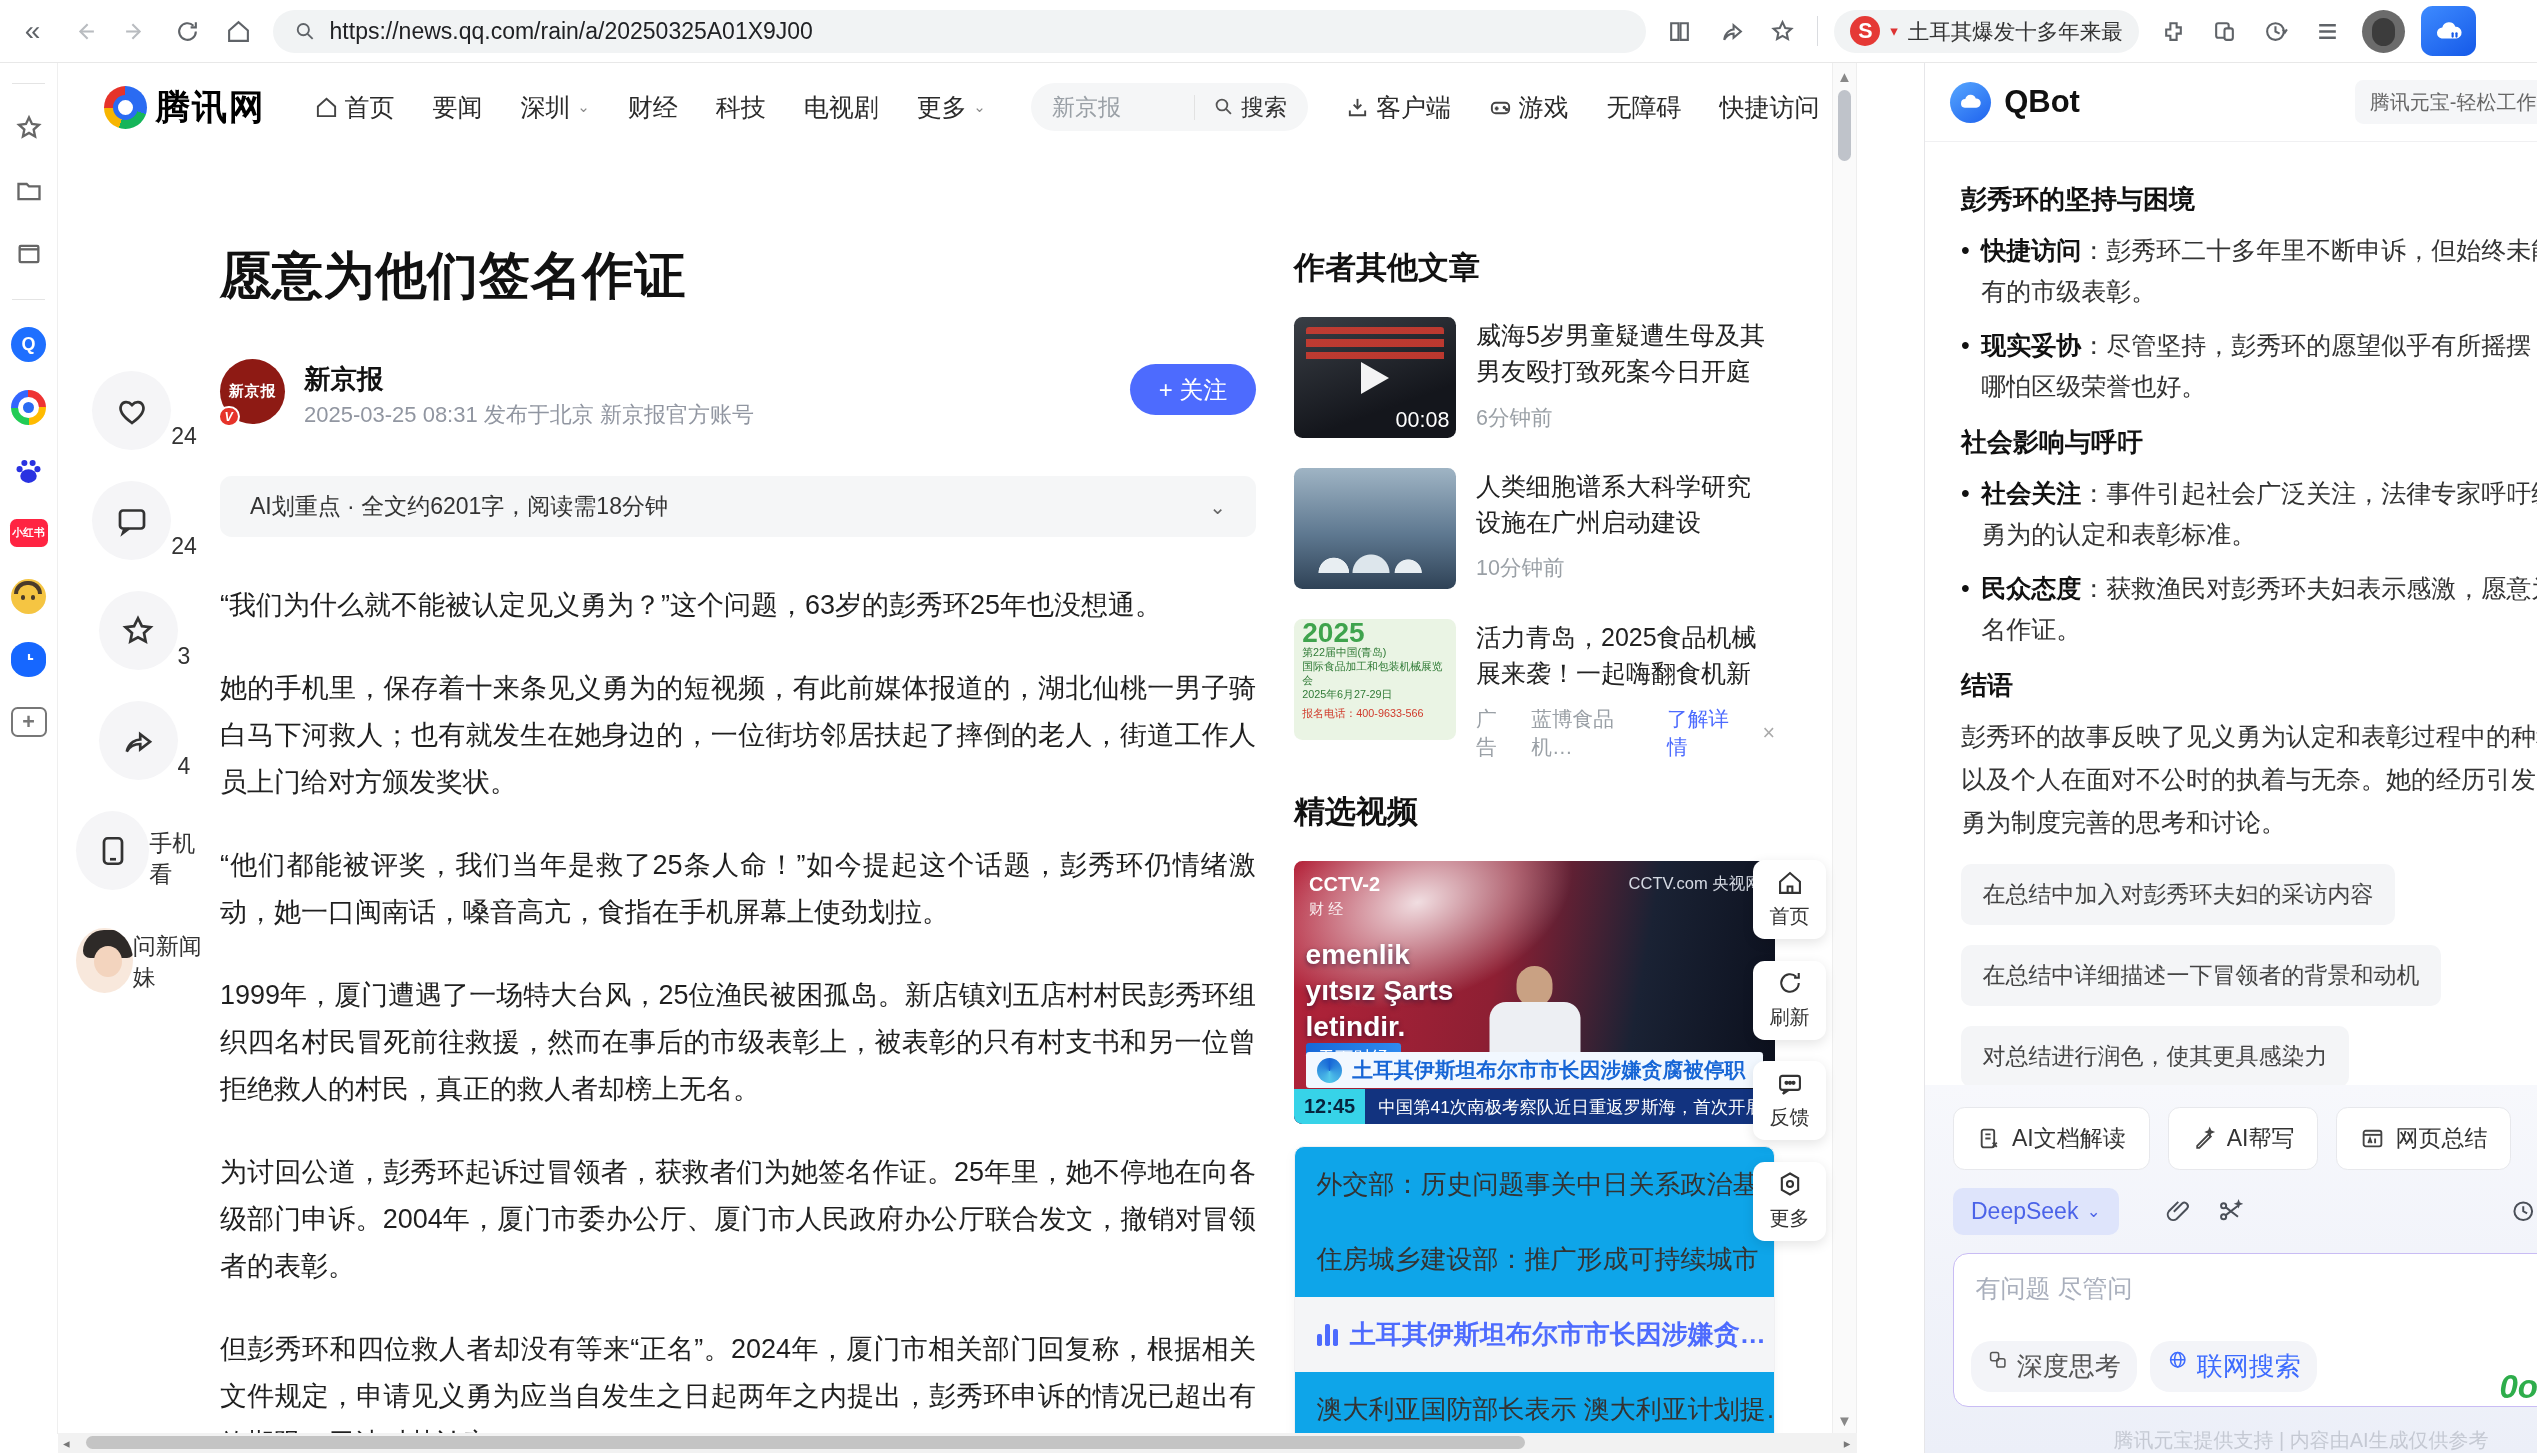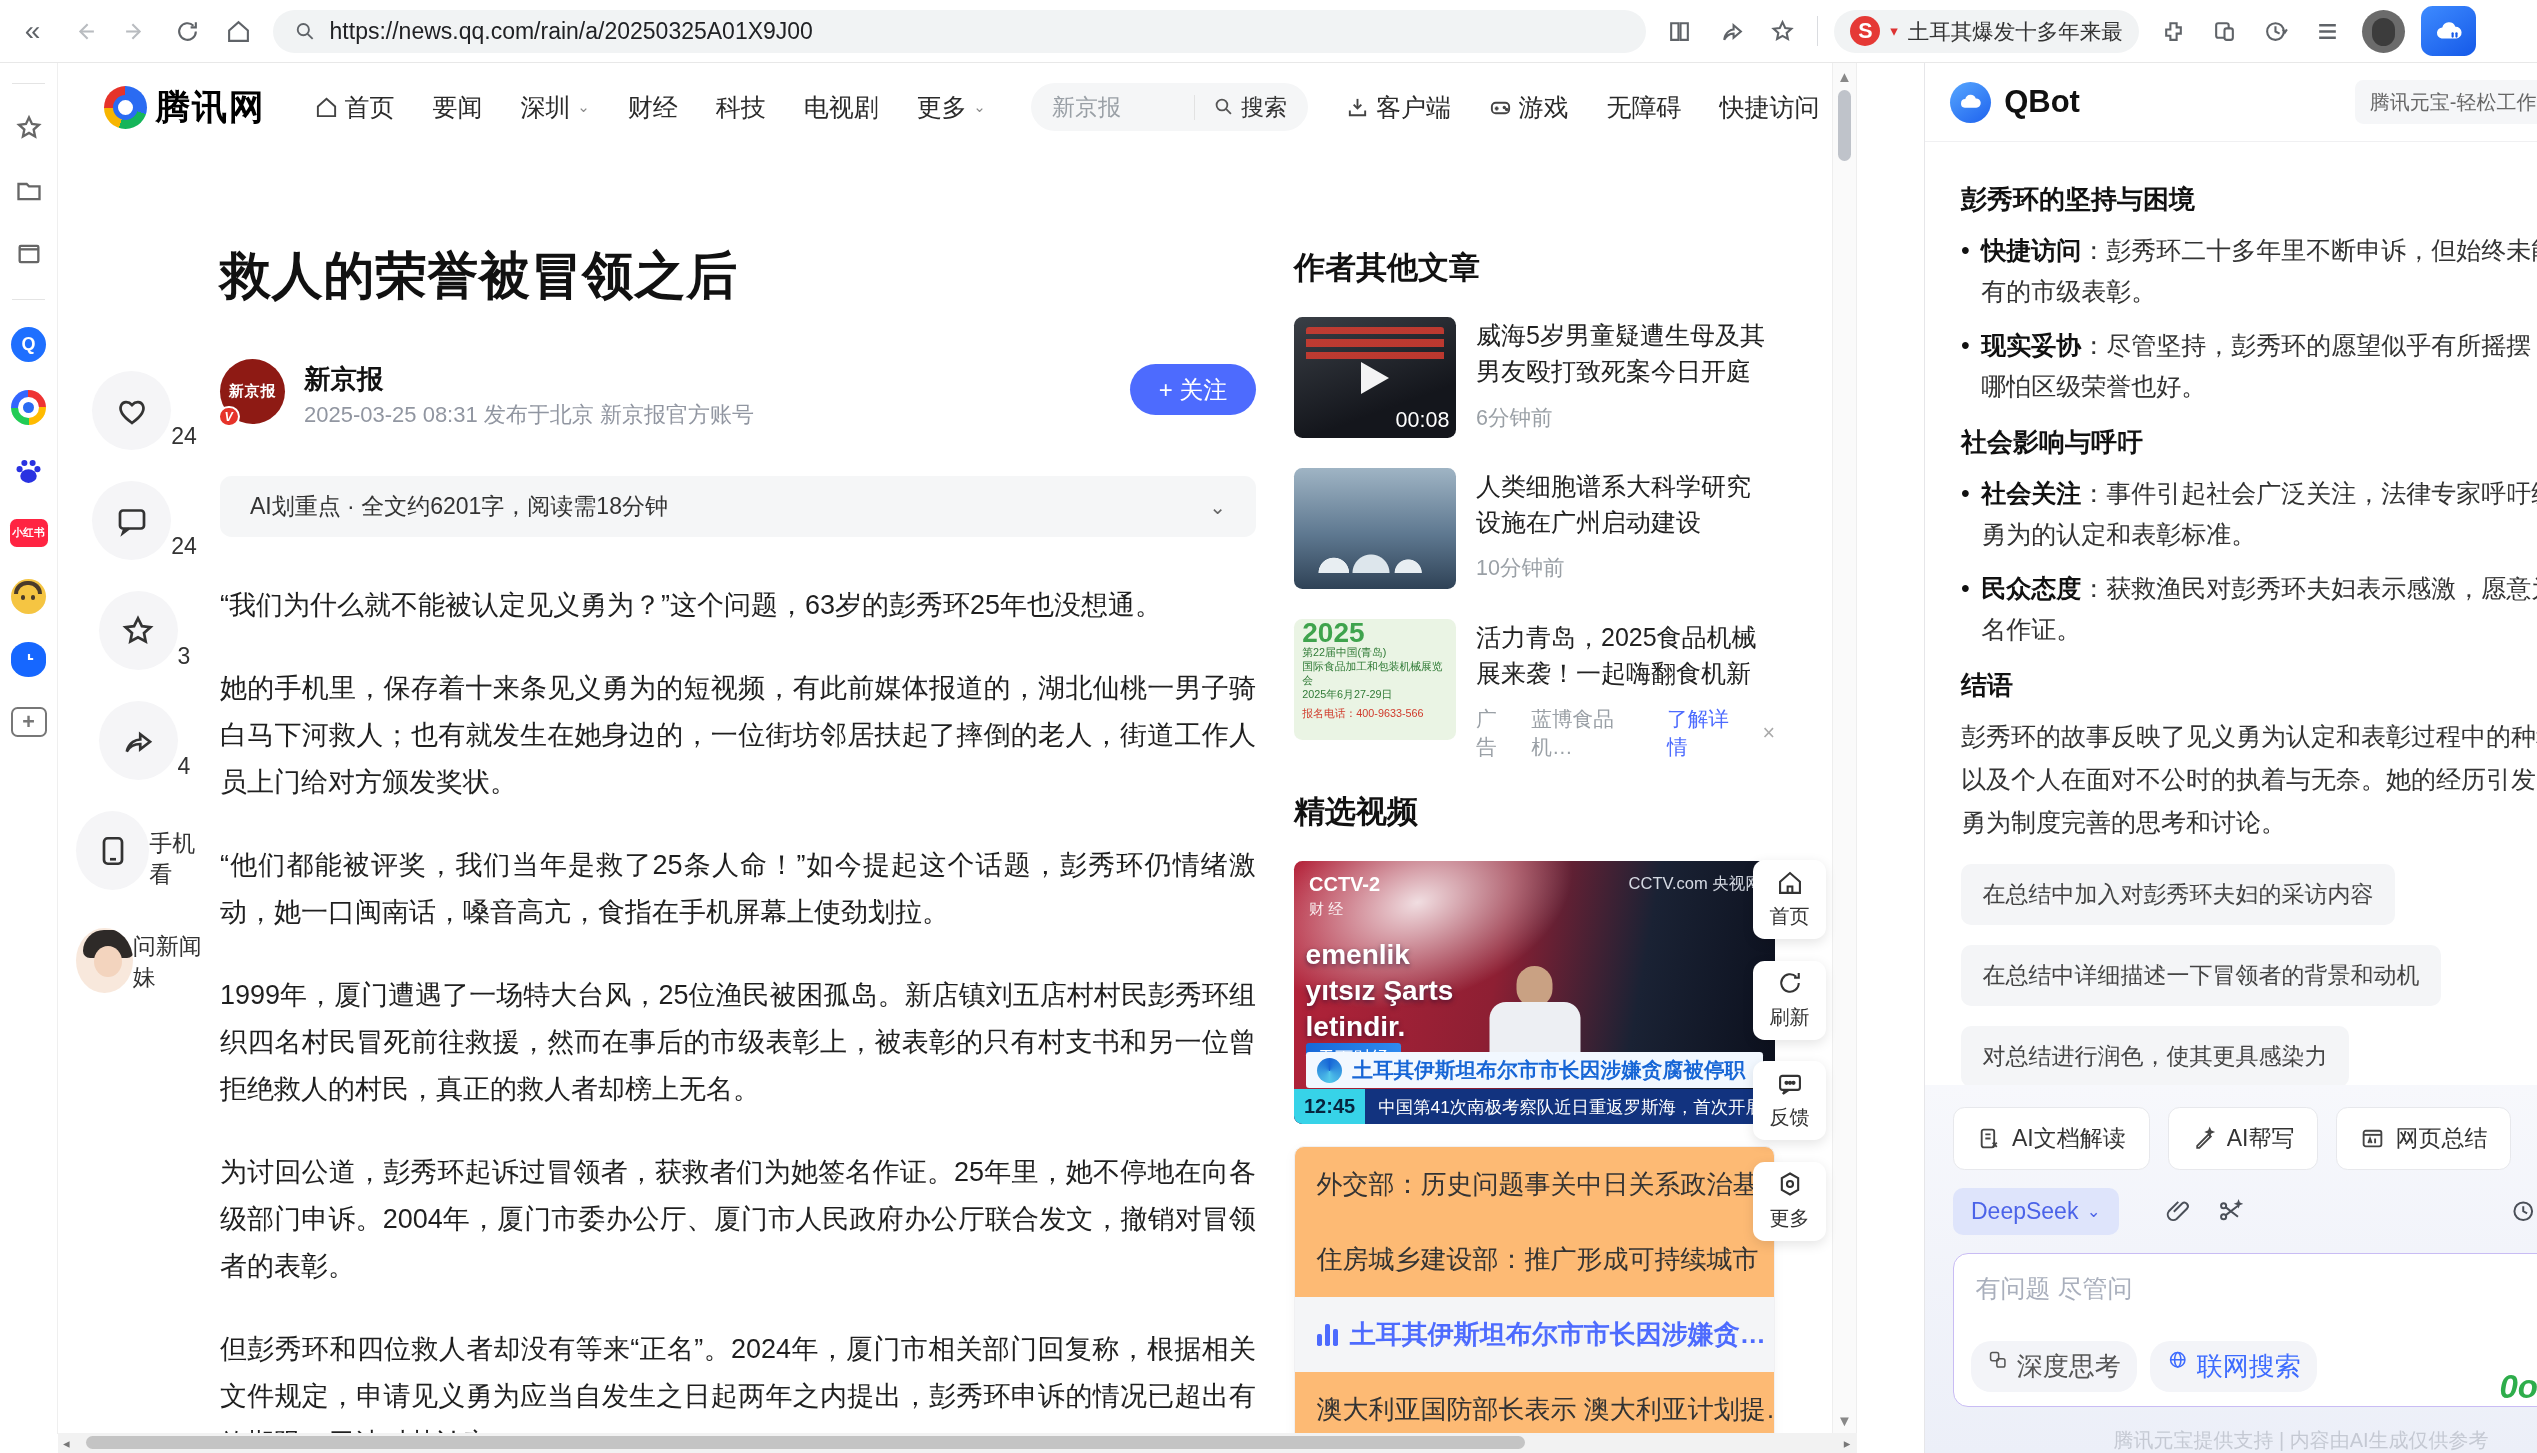--- a/index.html
+++ b/index.html
@@ -130,21 +130,21 @@
     color:#fff;font-size:18px;padding:3.3px 11.6px;border-radius:3.3px}
   .player .cap{position:absolute;left:11.6px;right:11.6px;bottom:36px;height:36px;background:#F2F8FF;border-radius:3.3px;
     display:flex;align-items:center;gap:10px;padding:0 11.6px;color:#1766D6;font-weight:bold;font-size:20.7px;white-space:nowrap;overflow:hidden}
   .player .cap .lg{width:25px;height:25px;border-radius:50%;background:conic-gradient(#1766D6,#53C7EA,#1766D6);flex:0 0 auto}
   .player .tick{position:absolute;left:0;right:0;bottom:0;height:35px;background:#12337F;display:flex;align-items:center;
     color:#fff;font-size:17.4px;white-space:nowrap;overflow:hidden}
   .player .tick .tm{background:#37D3E8;color:#06243E;font-weight:bold;padding:0 10px;height:100%;
     display:flex;align-items:center;font-size:20px;flex:0 0 auto}
   .player .tick .tx{padding:0 13.2px;overflow:hidden}
   
-  .plist{background:#fdba74;border:0.8px solid #F0F0F2;border-radius:10px;box-shadow:0 3.3px 13.2px rgba(0,0,0,.04);overflow:hidden}
+  .plist{background:#0ea5e9;border:0.8px solid #F0F0F2;border-radius:10px;box-shadow:0 3.3px 13.2px rgba(0,0,0,.04);overflow:hidden}
   .plist .row{padding:20px 21.5px;font-size:26px;color:#333;white-space:nowrap;overflow:hidden;cursor:pointer}
   .plist .row.active{background:#F4F5F7;color:#4D6BFE;font-weight:bold;display:flex;align-items:center;gap:11.6px}
   .eq{display:inline-flex;align-items:flex-end;gap:3.3px;height:23px;flex:0 0 auto}
   .eq i{width:5px;background:#4D6BFE;border-radius:1.7px}
   .eq i:nth-child(1){height:11.6px}.eq i:nth-child(2){height:21.5px}.eq i:nth-child(3){height:16.5px}
   
   .floats{position:absolute;left:1753px;top:860px;width:73px;display:flex;flex-direction:column;gap:21.5px;z-index:25}
   .fbtn{width:73px;height:79px;background:#fff;border-radius:11.6px;box-shadow:0 3.3px 11.6px rgba(0,0,0,.10);
     display:flex;flex-direction:column;align-items:center;justify-content:center;gap:6.6px;color:#333;font-size:20px;cursor:pointer}
   .fbtn svg{width:28px;height:28px}
@@ -487,21 +487,21 @@
         </div>
       <div class="cnt">手机看</div>
     </div>
     <div class="act">
       <div class="girl"></div>
       <div class="cnt">问新闻妹</div>
     </div>
   </div>
 
   <div class="article">
-    <div class="a-title">救人的荣誉被冒领之后</div>
+    <div class="a-title">愿意为他们签名作证</div>
     <div class="a-author">
       <div class="njb">
           <span>新京报</span>
           <span class="v">V</span>
         </div>
       <div class="nm">新京报</div>
       <div class="mt">2025-03-25 08:31 发布于北京 新京报官方账号</div>
       <div class="followbtn">+ 关注</div>
     </div>
     <div class="aibar">

